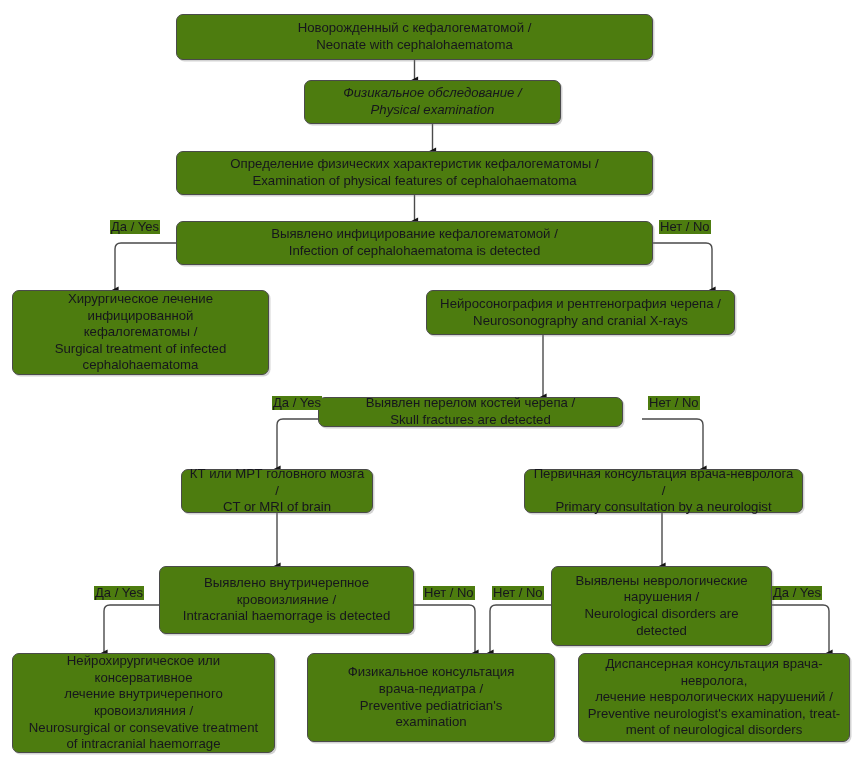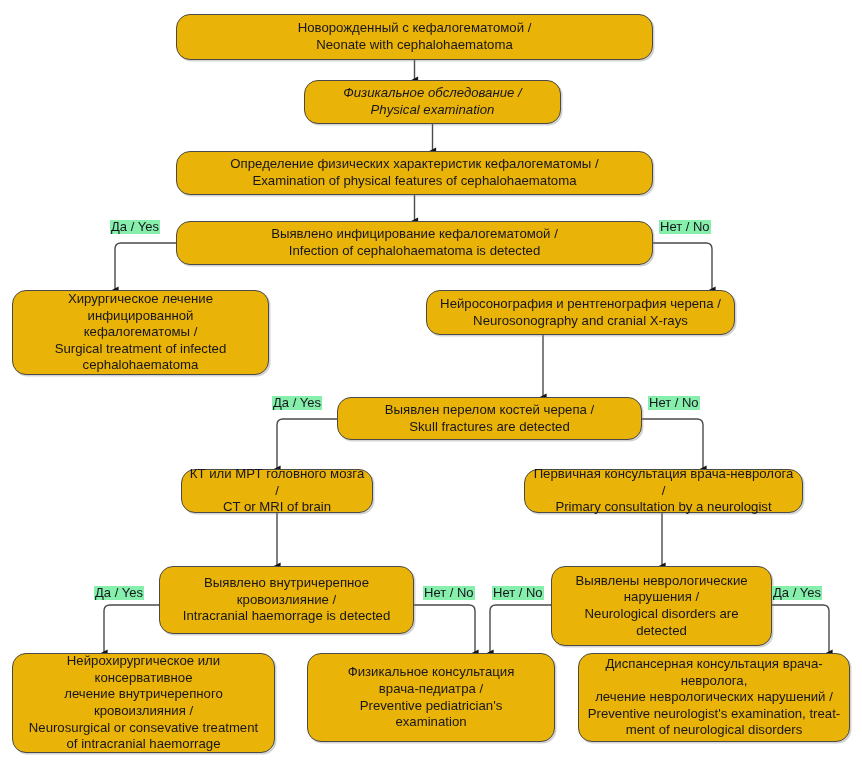--- a/index.html
+++ b/index.html
@@ -24,22 +24,22 @@
     left: 0;
     top: 0;
     width: 862px;
     height: 768px;
     pointer-events: none;
   }
   .node {
     position: absolute;
     box-sizing: border-box;
     border: 1.3px solid #4a4a4a;
-    border-radius: 14px;
-    background: #eab308;
+    border-radius: 7px;
+    background: #4d7c0f;
     display: flex;
     align-items: center;
     justify-content: flex-end;
     text-align: center;
     line-height: 1.26;
     font-size: 13.2px;
     color: #16161d;
     padding: 3px 6px;
     z-index: 2;
     box-shadow: 1.5px 1.5px 0 rgba(120,120,120,0.33);
@@ -48,21 +48,21 @@
     display: block;
     width: 100%;
     white-space: pre-line;
   }
   .edge-label {
     position: absolute;
     font-size: 13px;
     color: #16161d;
     white-space: nowrap;
     z-index: 3;
-    background: #86efac;
+    background: #4d7c0f;
     padding: 0 1px;
     line-height: 1.1;
   }
 </style>
 </head>
 <body>
 
 <div id="chart">
 
   <svg id="connectors" viewBox="0 0 862 768" width="862" height="768" xmlns="http://www.w3.org/2000/svg">
@@ -109,21 +109,21 @@
       <div class="node" style="left: 12px; top: 290px; width: 257px; height: 85px;">
         <span class="txt">Хирургическое лечение инфицированной
 кефалогематомы /
 Surgical treatment of infected
 cephalohaematoma</span>
       </div>
       <div class="node" style="left: 426px; top: 290px; width: 309px; height: 45px;">
         <span class="txt">Нейросонография и рентгенография черепа /
 Neurosonography and cranial X-rays</span>
       </div>
-      <div class="node" style="left: 337px; top: 397px; width: 305px; height: 43px;">
+      <div class="node" style="left: 318px; top: 397px; width: 305px; height: 30px;">
         <span class="txt">Выявлен перелом костей черепа /
 Skull fractures are detected</span>
       </div>
       <div class="node" style="left: 181px; top: 469px; width: 192px; height: 44px;">
         <span class="txt">КТ или МРТ головного мозга /
 CT or MRI of brain</span>
       </div>
       <div class="node" style="left: 524px; top: 469px; width: 279px; height: 44px;">
         <span class="txt">Первичная консультация врача-невролога  /
 Primary consultation by a neurologist</span>

